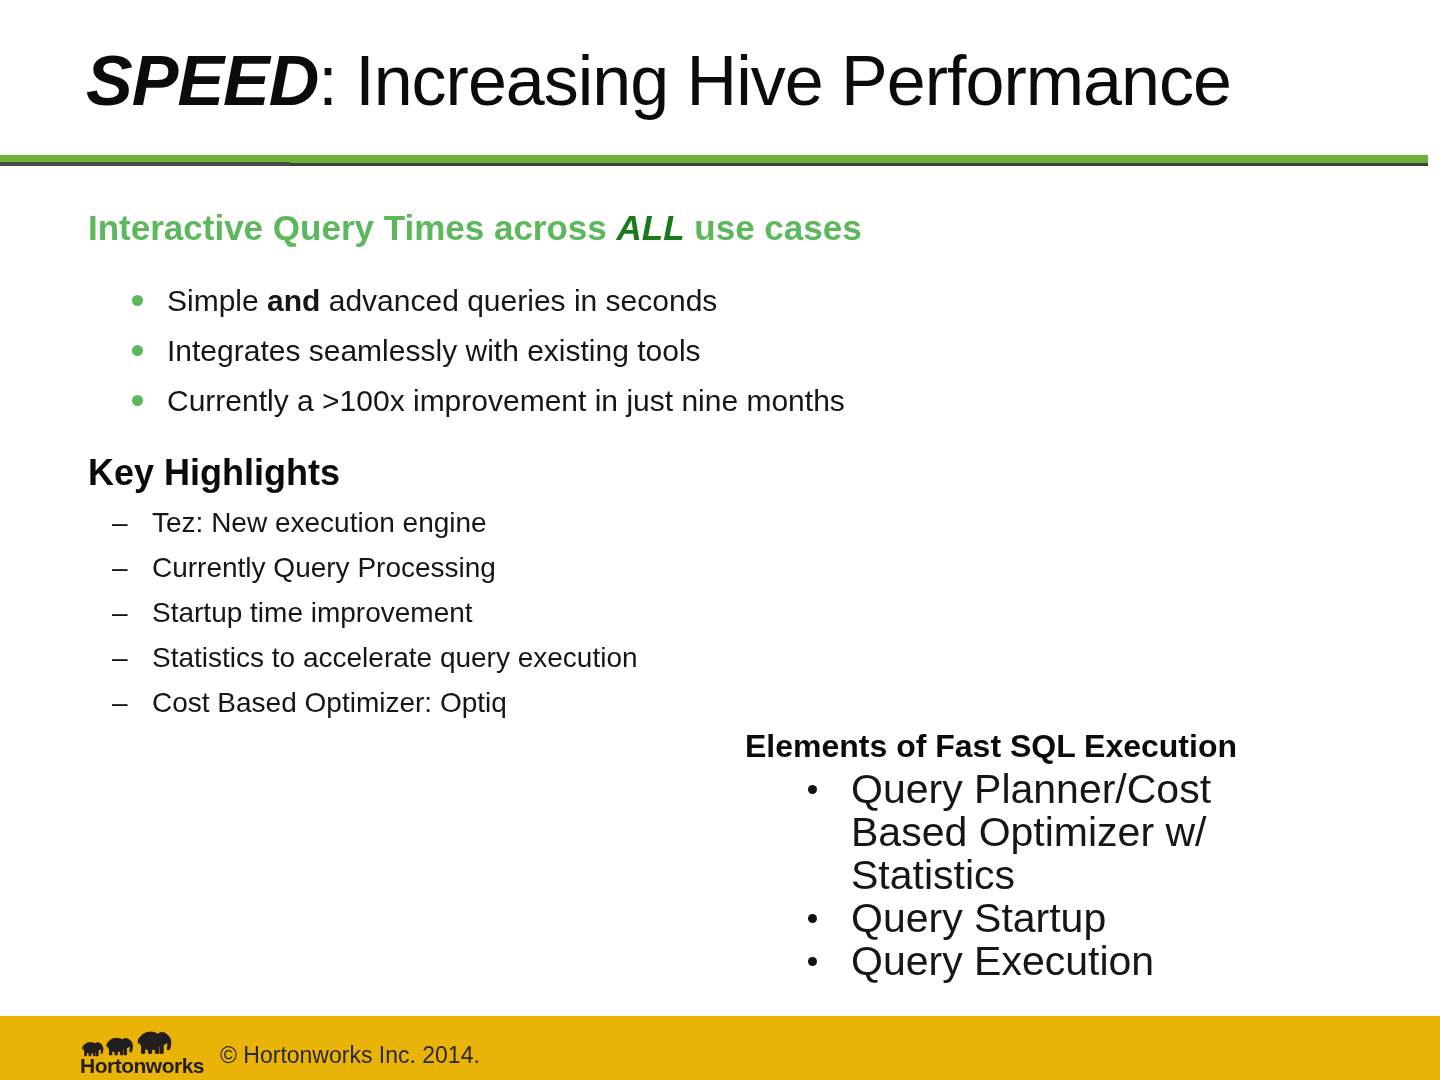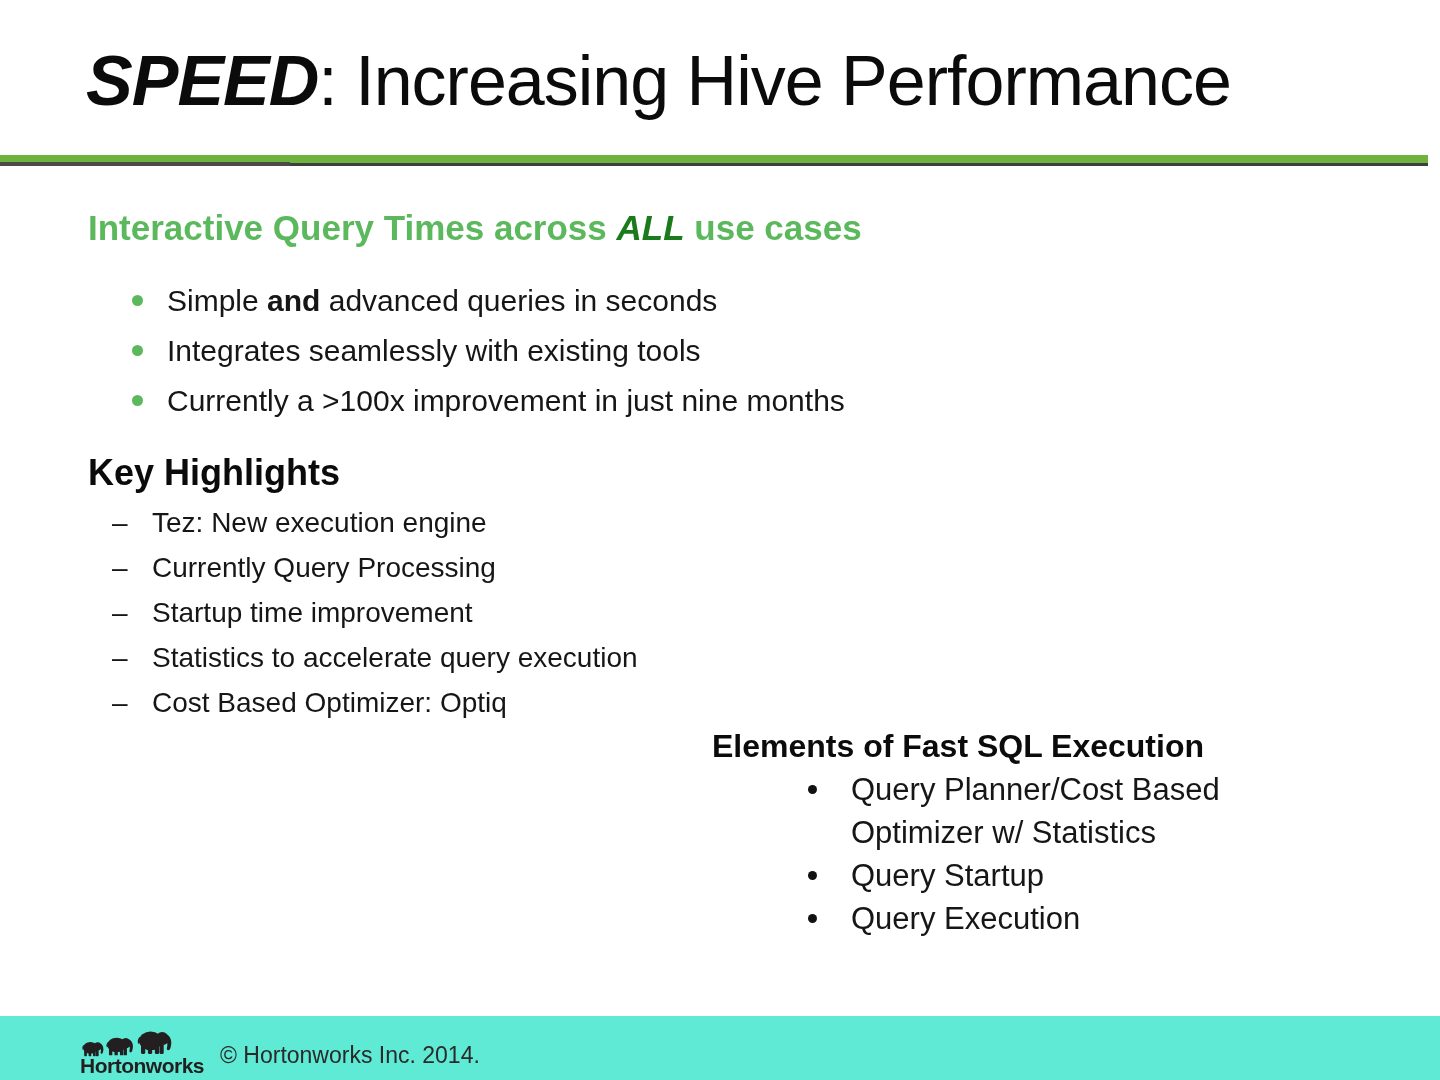--- a/index.html
+++ b/index.html
@@ -39,33 +39,33 @@
   
   .key-heading{
     position:absolute;left:88px;top:452px;font-size:36px;font-weight:bold;
     line-height:42px;color:#0b0b0b;white-space:nowrap;
   }
   .dash-list{position:absolute;left:112px;top:500px;list-style:none;margin:0;padding:0;}
   .dash-list li{display:flex;font-size:28px;line-height:45px;white-space:nowrap;color:#161616;}
   .dash-list .dash{flex:0 0 40px;}
   
   .elements-heading{
-    position:absolute;left:712px;top:726px;font-size:32px;font-weight:bold;
+    position:absolute;left:745px;top:726px;font-size:32px;font-weight:bold;
     line-height:40px;color:#0b0b0b;white-space:nowrap;
   }
   .elements-list{position:absolute;left:808px;top:768px;list-style:none;margin:0;padding:0;}
-  .elements-list li{display:flex;font-size:31px;line-height:43px;color:#161616;}
+  .elements-list li{display:flex;font-size:41px;line-height:43px;color:#161616;}
   .elements-list .dot{
     width:9px;height:9px;border-radius:50%;background:#111;
     margin:17px 34px 0 0;flex:0 0 auto;
   }
   .elements-list .txt{width:440px;}
   
   .footer{
-    position:absolute;left:0;top:1016px;width:1440px;height:64px;background:#5eead4;
+    position:absolute;left:0;top:1016px;width:1440px;height:64px;background:#eab308;
   }
   .logo{position:absolute;left:80px;top:5px;width:130px;}
   .logo svg{display:block;}
   .logo-text{
     font-size:21px;font-weight:bold;color:#231F20;letter-spacing:-0.5px;
     line-height:21px;margin-top:-2px;white-space:nowrap;
   }
   .copyright{
     position:absolute;left:220px;top:26px;font-size:23px;color:#2a2a2a;white-space:nowrap;
   }

